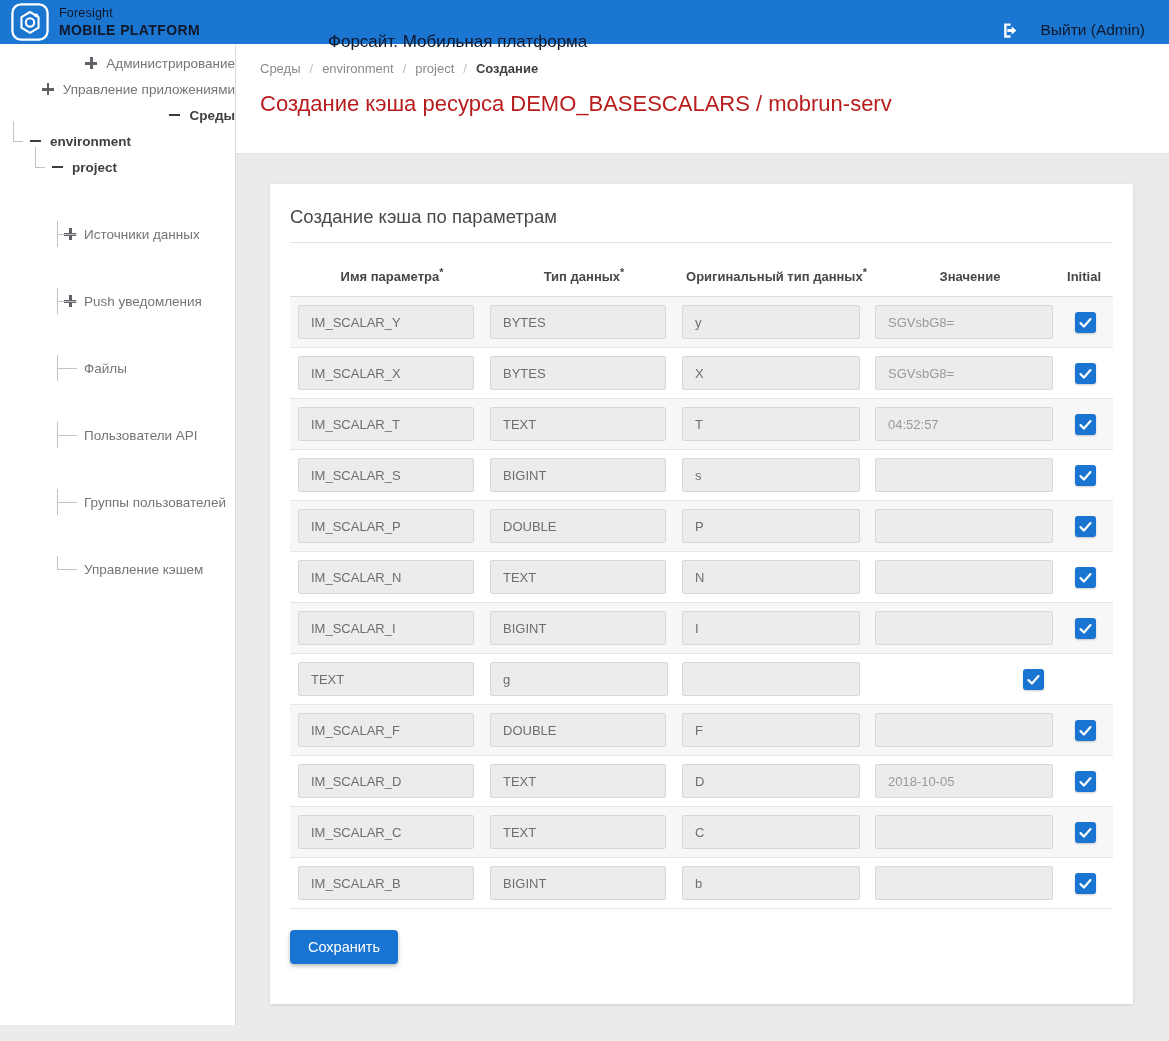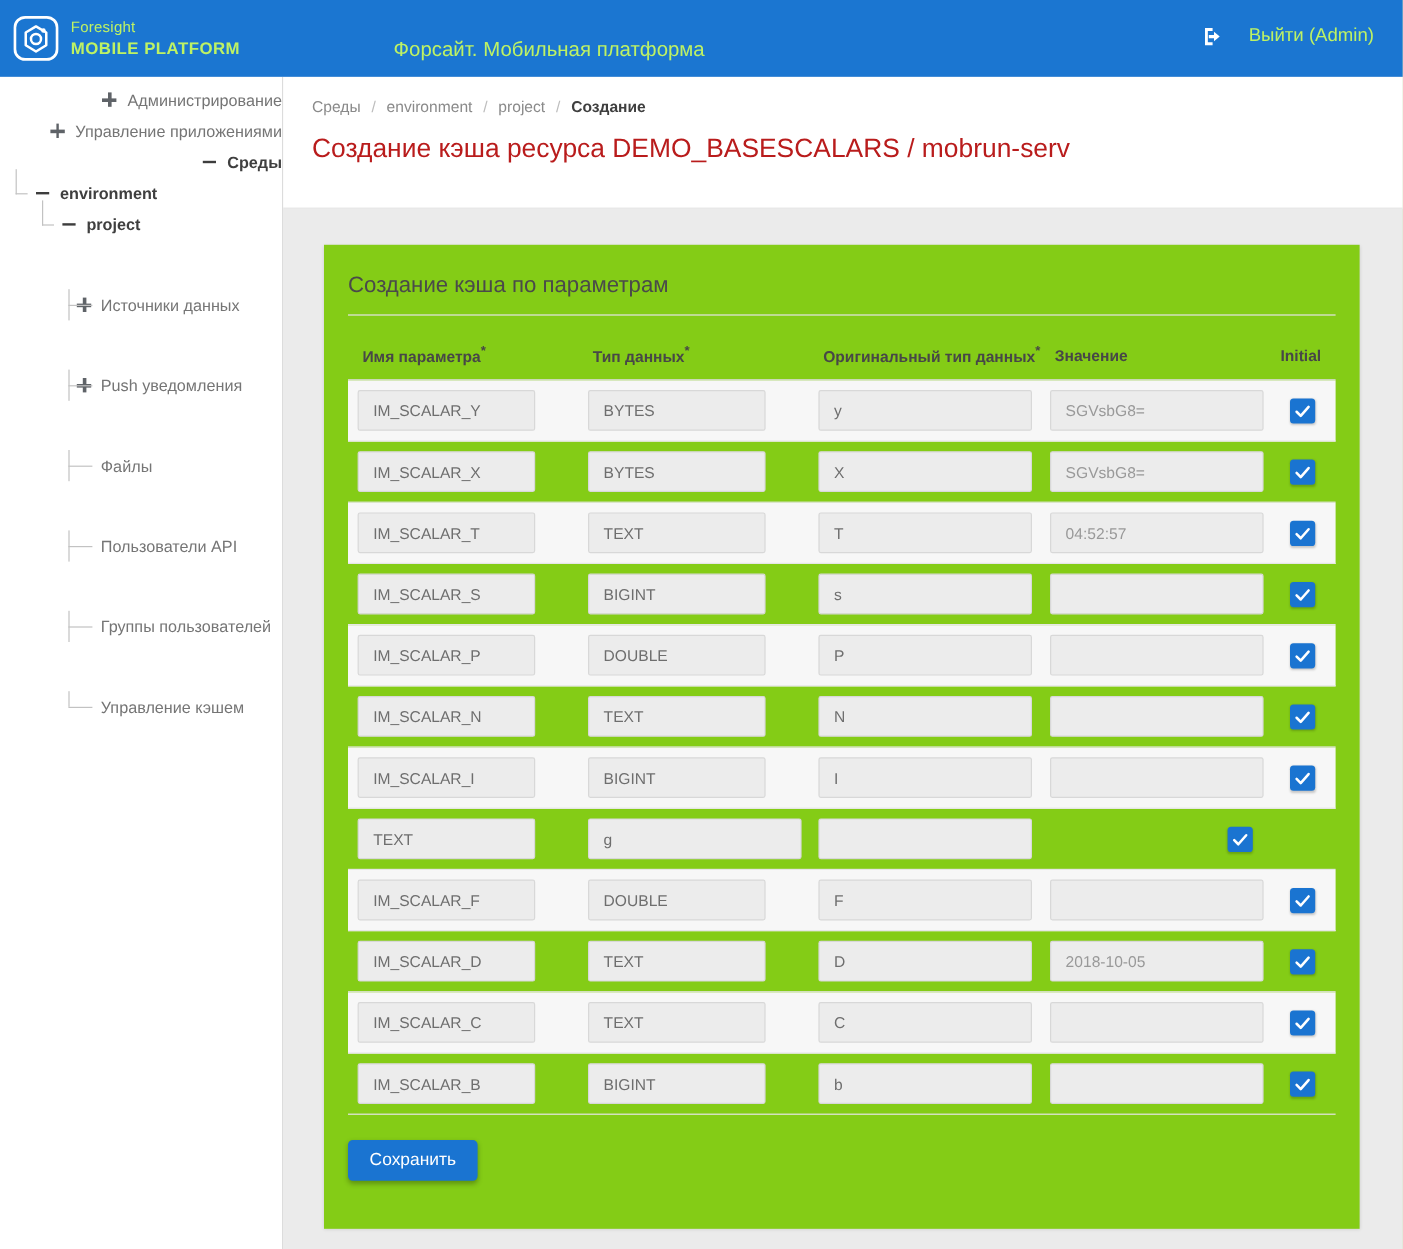--- a/index.html
+++ b/index.html
@@ -5,22 +5,22 @@
   * { margin:0; padding:0; box-sizing:border-box; }
   html,body { width:1169px; height:1041px; overflow:hidden; }
   body {
     font-family:"Liberation Sans","DejaVu Sans",sans-serif;
     background:#ebebeb; color:#444;
   }
   :root { --accent:#1a74d1; }
 
   
   .app-header {
-    position:relative; height:64px; background:var(--header-bg,#1b76d1);
-    display:flex; align-items:center; color:#bef264;
+    position:relative; height:44px; background:var(--header-bg,#1b76d1);
+    display:flex; align-items:center; color:#0f172a;
   }
   .logo-wrap { display:flex; align-items:center; gap:10px; margin-left:11px; }
   .logo-icon { width:38px; height:38px; display:block; }
   .logo-text .l1 { font-size:12.5px; font-weight:400; letter-spacing:.2px; }
   .logo-text .l2 { font-size:14px; font-weight:700; letter-spacing:.4px; margin-top:2px; }
   .app-title {
     position:absolute; left:328px; top:12px; height:60px;
     display:flex; align-items:center; font-size:17px; font-weight:400;
   }
   .logout {
@@ -79,40 +79,40 @@
   }
   .breadcrumb { display:flex; align-items:center; gap:9px; font-size:13px; color:#8a8a8a; }
   .breadcrumb .crumb { cursor:pointer; }
   .breadcrumb .crumb.current { font-weight:700; color:#3f3f3f; cursor:default; }
   .breadcrumb .sep { color:#bdbdbd; }
   .page-title { margin-top:15px; font-size:22px; font-weight:400; color:#b91c1c; }
 
   
   .gray-area { flex:1; background:#ebebeb; overflow:hidden; }
   .card {
-    width:863px; margin:30px 0 0 34px; background:#84cc16;
+    width:863px; margin:30px 0 0 34px; background:#ffffff;
     box-shadow:0 1px 3px rgba(0,0,0,.12); padding:14px 20px 40px 20px;
   }
   .card-title {
     font-size:18.5px; font-weight:400; color:#4a4a4a;
     padding:8px 0 14px 0; border-bottom:1px solid #e4e4e4;
   }
   .grid-row { display:grid; grid-template-columns:192px 192px 193px 194px 1fr; }
   .thead {
     height:54px; align-items:flex-end; padding-bottom:12px;
     border-bottom:1px solid #dcdcdc;
   }
-  .th { font-size:13px; font-weight:700; color:#474747; padding-left:12px; }
+  .th { font-size:13px; font-weight:700; color:#474747; padding-left:12px;text-align:center; }
   .th.c5 { text-align:right; padding-right:12px; padding-left:0; }
   .th sup { font-size:11px; color:#474747; }
   .trow { height:51px; align-items:center; border-bottom:1px solid #e6e6e6; }
   .trow:nth-child(odd) { background:#f7f7f7; }
   .cell { padding-left:8px; }
   .tinput {
-    height:34px; width:148px; background:#ececec; border:1px solid #d8d8d8;
+    height:34px; width:176px; background:#ececec; border:1px solid #d8d8d8;
     border-radius:2px; display:flex; align-items:center; padding:0 12px;
     font-size:13px; color:#6e6e6e; overflow:hidden; white-space:nowrap;
   }
   .cell.c3 .tinput, .cell.c4 .tinput { width:178px; }
   .cell.c4 .tinput { color:#999; }
   .cell.c5 { display:flex; justify-content:flex-end; padding-right:17px; padding-left:0; }
   .checkbox {
     width:21px; height:21px; background:var(--accent); border-radius:3px;
     display:flex; align-items:center; justify-content:center; cursor:pointer;
     box-shadow:0 1px 2px rgba(0,0,0,.2);

